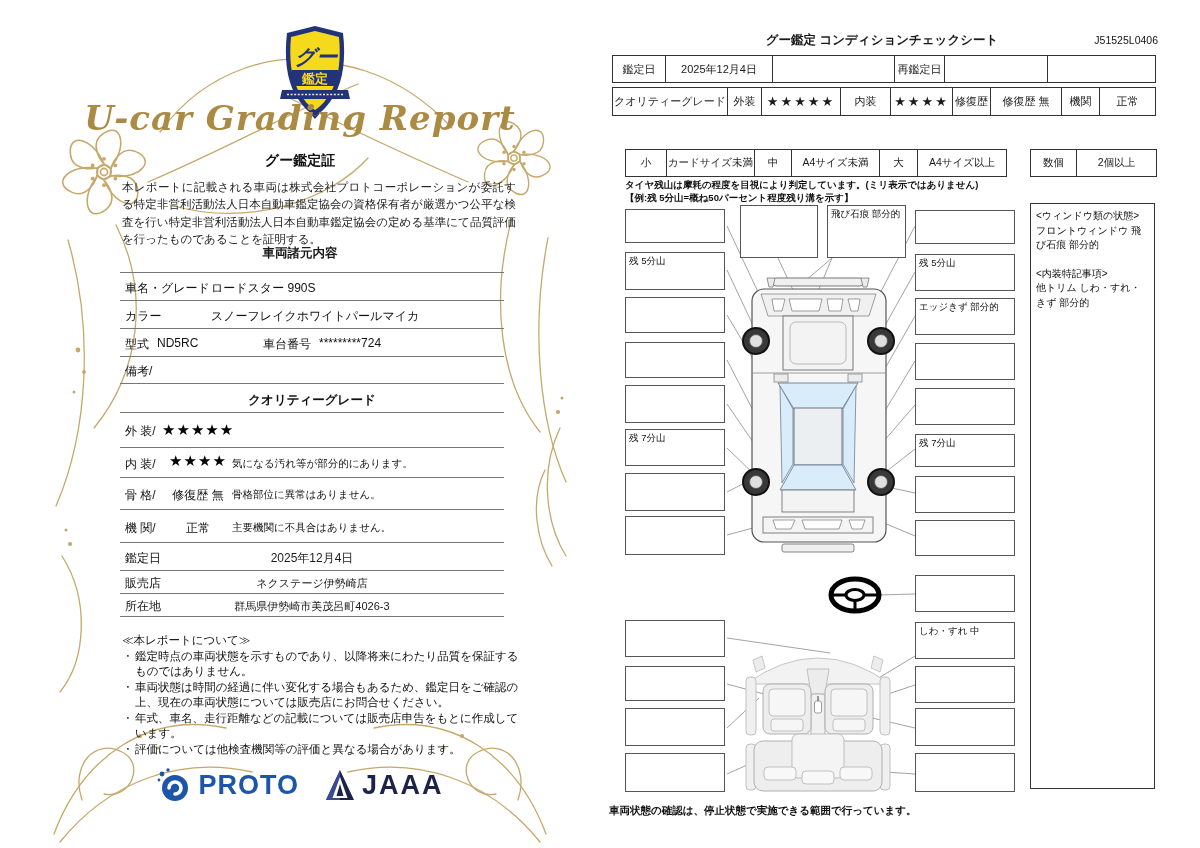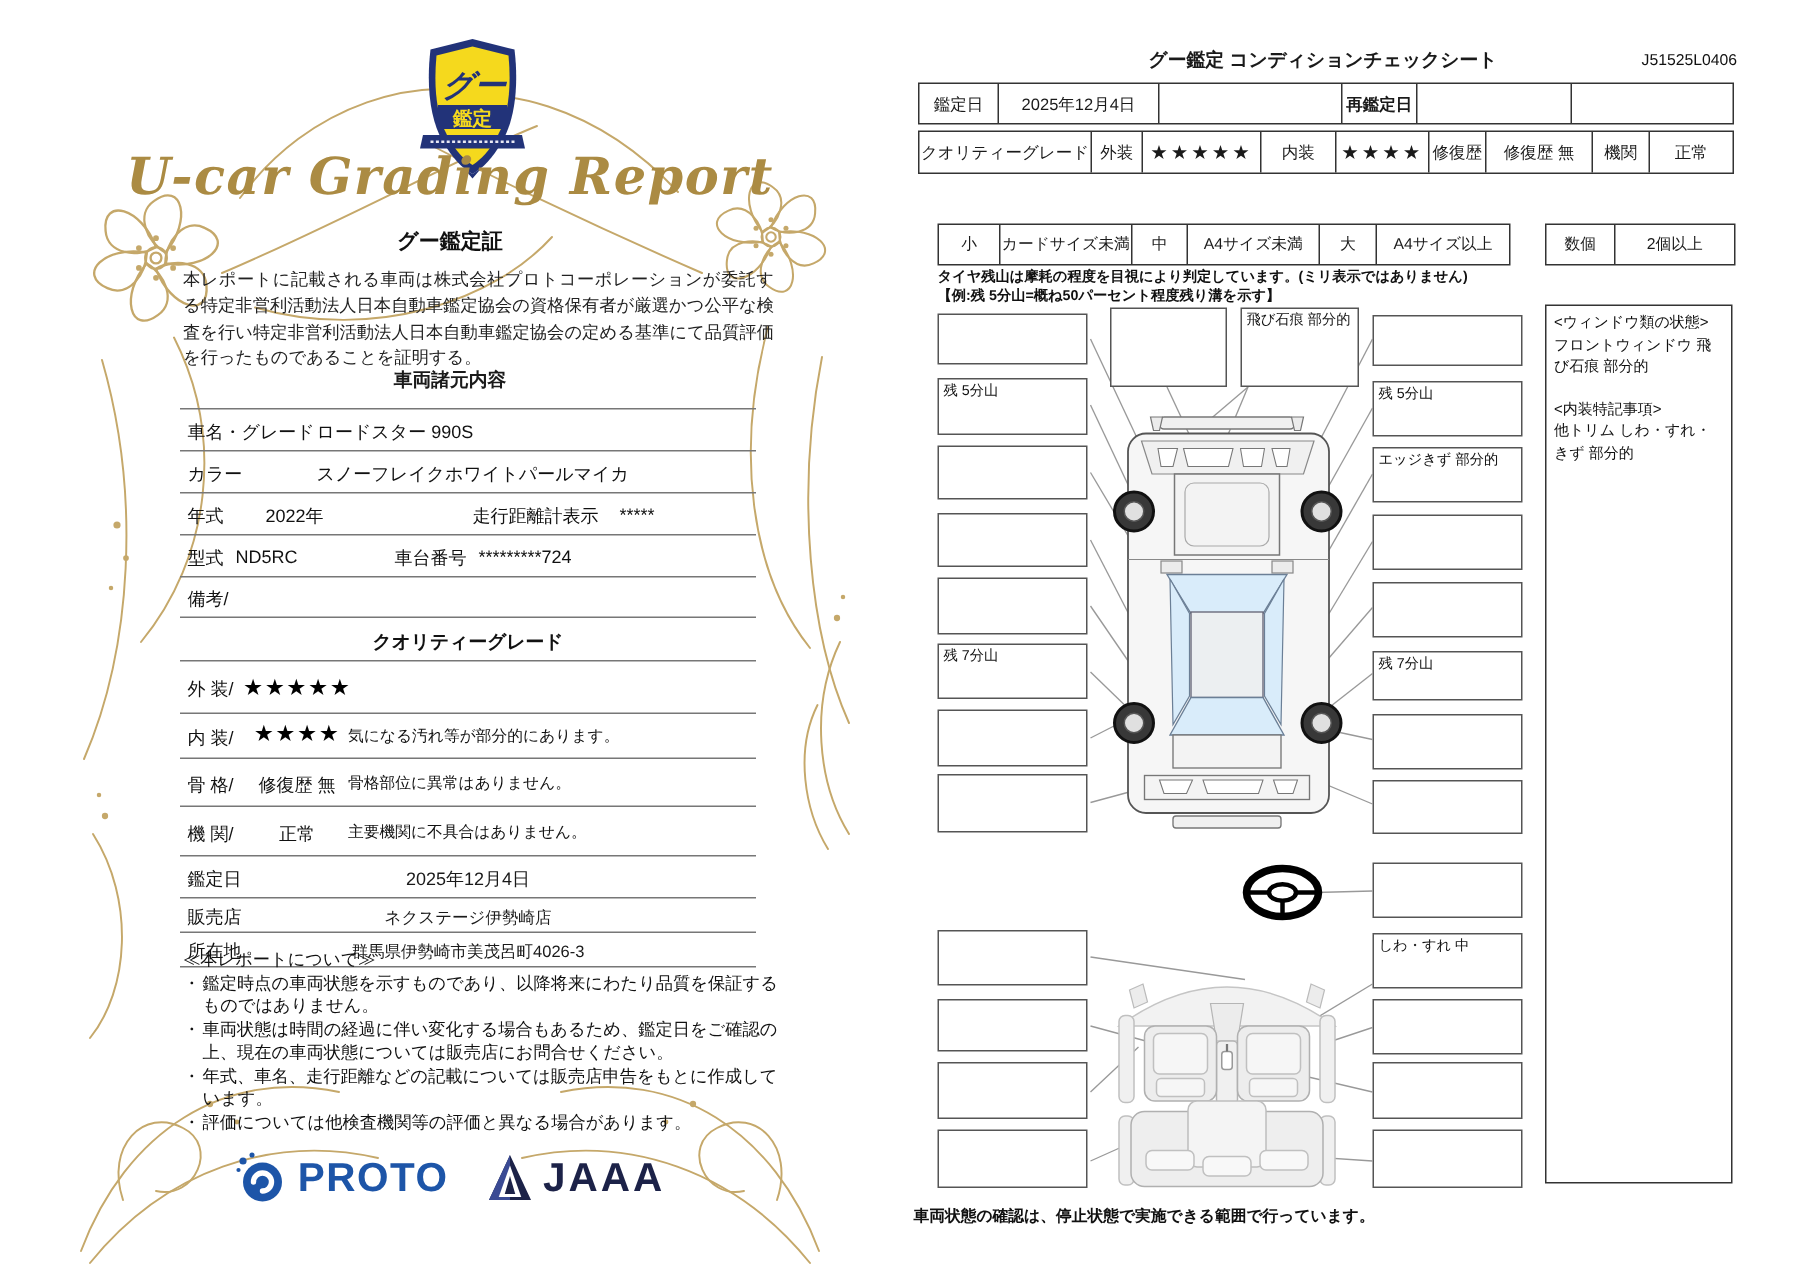--- a/index.html
+++ b/index.html
@@ -147,26 +147,20 @@
     <div id="ltable">
       <div class="trow" style="height:27px;">
         <span class="cell lab" style="left:5px;top:7px;">車名・グレード</span>
         <span class="cell" style="left:91px;top:7px;">ロードスター 990S</span>
       </div>
       <div class="trow" style="height:27px;">
         <span class="cell lab" style="left:5px;top:7px;">カラー</span>
         <span class="cell" style="left:91px;top:7px;">スノーフレイクホワイトパールマイカ</span>
       </div>
       <div class="trow" style="height:27px;">
-        <span class="cell lab" style="left:5px;top:7px;">年式</span>
-        <span class="cell" style="left:57px;top:7px;">2022年</span>
-        <span class="cell lab" style="left:195px;top:7px;">走行距離計表示</span>
-        <span class="cell" style="left:293px;top:7px;">*****</span>
-      </div>
-      <div class="trow" style="height:27px;">
         <span class="cell lab" style="left:5px;top:7px;">型式</span>
         <span class="cell" style="left:37px;top:7px;">ND5RC</span>
         <span class="cell lab" style="left:143px;top:7px;">車台番号</span>
         <span class="cell" style="left:199px;top:7px;">*********724</span>
       </div>
       <div class="trow" style="height:26px;">
         <span class="cell lab" style="left:5px;top:6px;">備考/</span>
       </div>
       <div class="trow" style="height:28px;">
         <span class="cell" style="left:0;width:384px;text-align:center;top:8px;font-weight:bold;font-size:12.5px;">クオリティーグレード</span>
@@ -248,21 +242,21 @@
   </div>
 
   <div id="right-page">
     <div id="rp-title">グー鑑定 コンディションチェックシート</div>
     <div id="rp-code">J51525L0406</div>
 
     <div class="htable" style="top:27px;width:542px;height:26px;">
       <div class="hcell" style="width:52px;">鑑定日</div>
       <div class="hcell" style="width:107px;">2025年12月4日</div>
       <div class="hcell" style="width:122px;"></div>
-      <div class="hcell" style="width:50px;font-weight:bold;">再鑑定日</div>
+      <div class="hcell" style="width:50px;">再鑑定日</div>
       <div class="hcell" style="width:103px;"></div>
       <div class="hcell" style="width:108px;"></div>
     </div>
 
     <div class="htable" style="top:59px;width:542px;height:27px;">
       <div class="hcell" style="width:114px;">クオリティーグレード</div>
       <div class="hcell" style="width:34px;">外装</div>
       <div class="hcell hstars" style="width:79px;">★★★★★</div>
       <div class="hcell" style="width:50px;">内装</div>
       <div class="hcell hstars" style="width:62px;">★★★★</div>

